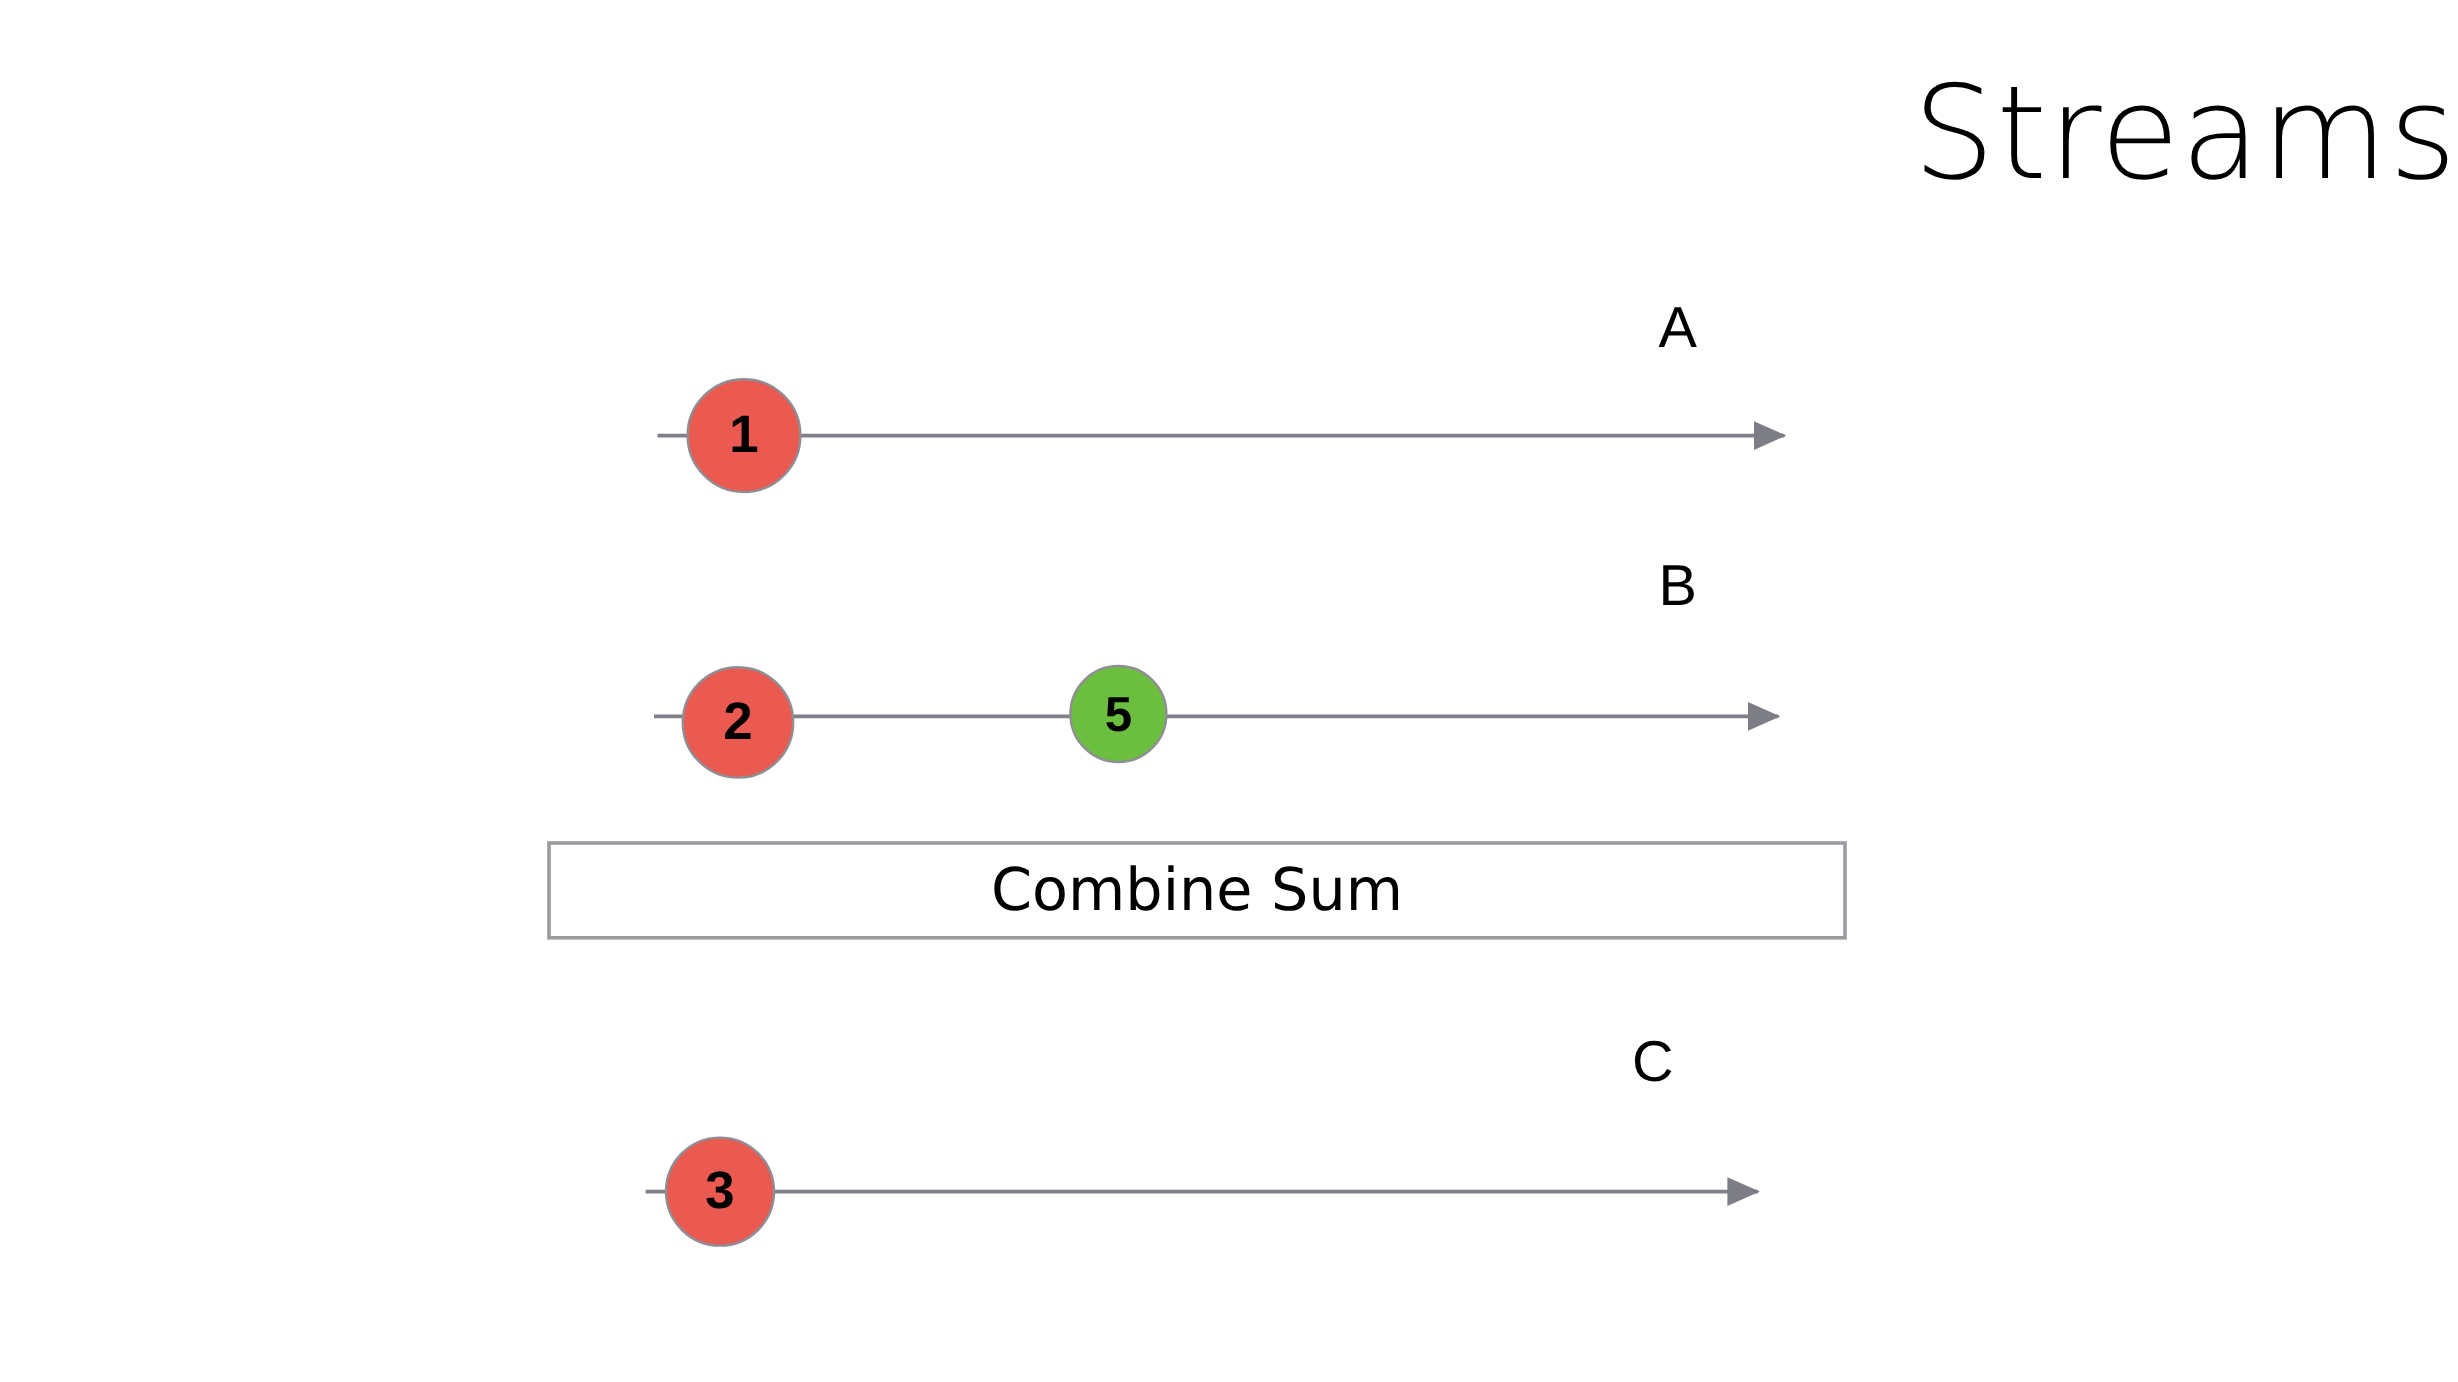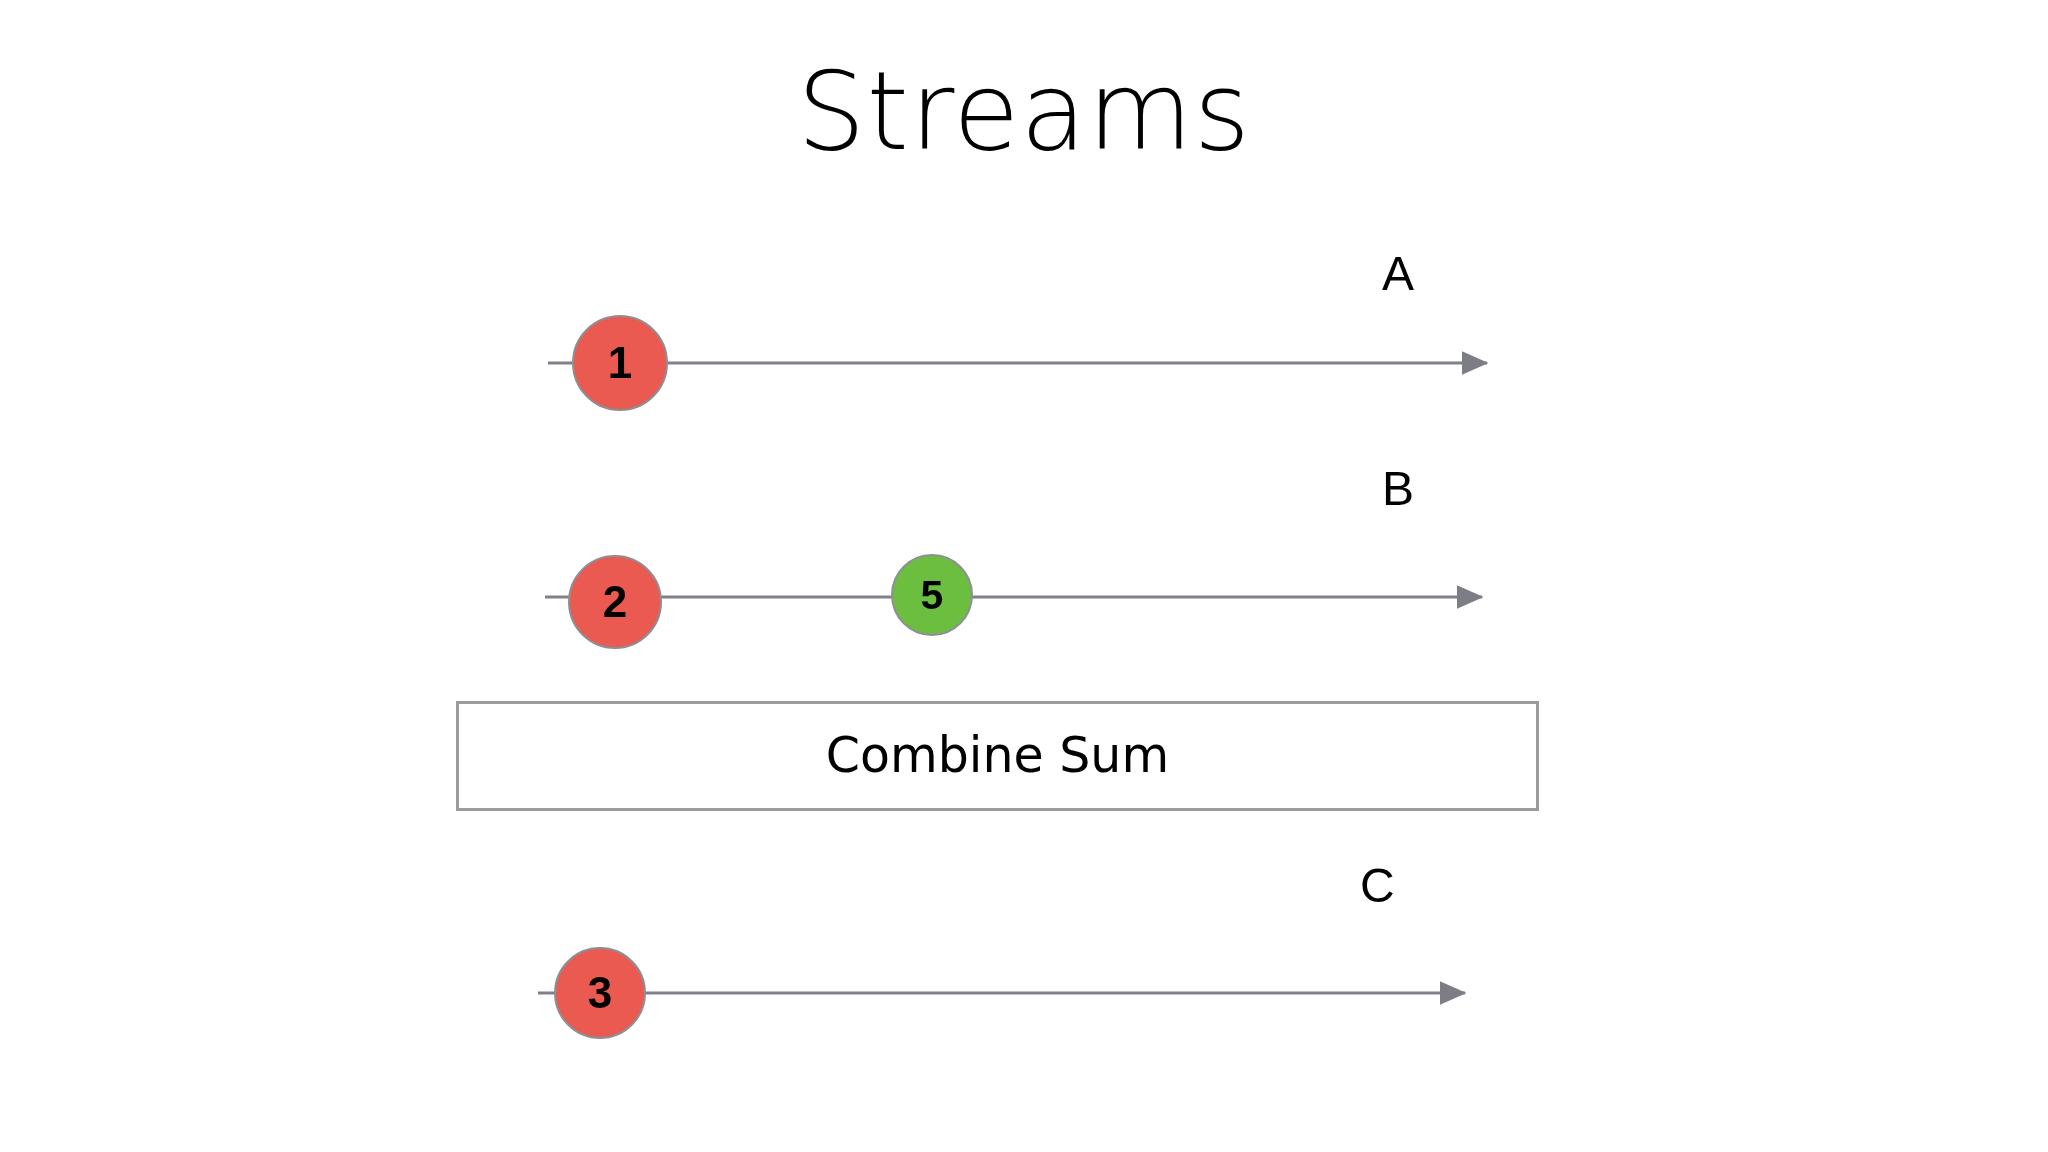--- a/index.html
+++ b/index.html
@@ -15,21 +15,21 @@
     overflow: hidden;
     font-family: "Liberation Sans", sans-serif;
   }
 
   
   #slide-title {
     position: absolute;
     left: 0;
     top: 52px;
     width: 2048px;
-    text-align: center;
+    text-align: right;
     font-family: "DejaVu Sans", sans-serif;
     font-weight: 300;
     font-size: 108px;
     line-height: 120px;
     letter-spacing: 1px;
     color: #000000;
     white-space: nowrap;
   }
 
   
@@ -71,21 +71,21 @@
     line-height: 44px;
     color: #000000;
   }
 
   
   #combine-box {
     position: absolute;
     left: 456px;
     top: 701px;
     width: 1083px;
-    height: 110px;
+    height: 82px;
     border: 3px solid #9a9a9f;
     box-sizing: border-box;
     background: #ffffff;
     display: flex;
     align-items: center;
     justify-content: center;
   }
   #combine-box-label {
     font-family: "DejaVu Sans", sans-serif;
     font-weight: 400;

